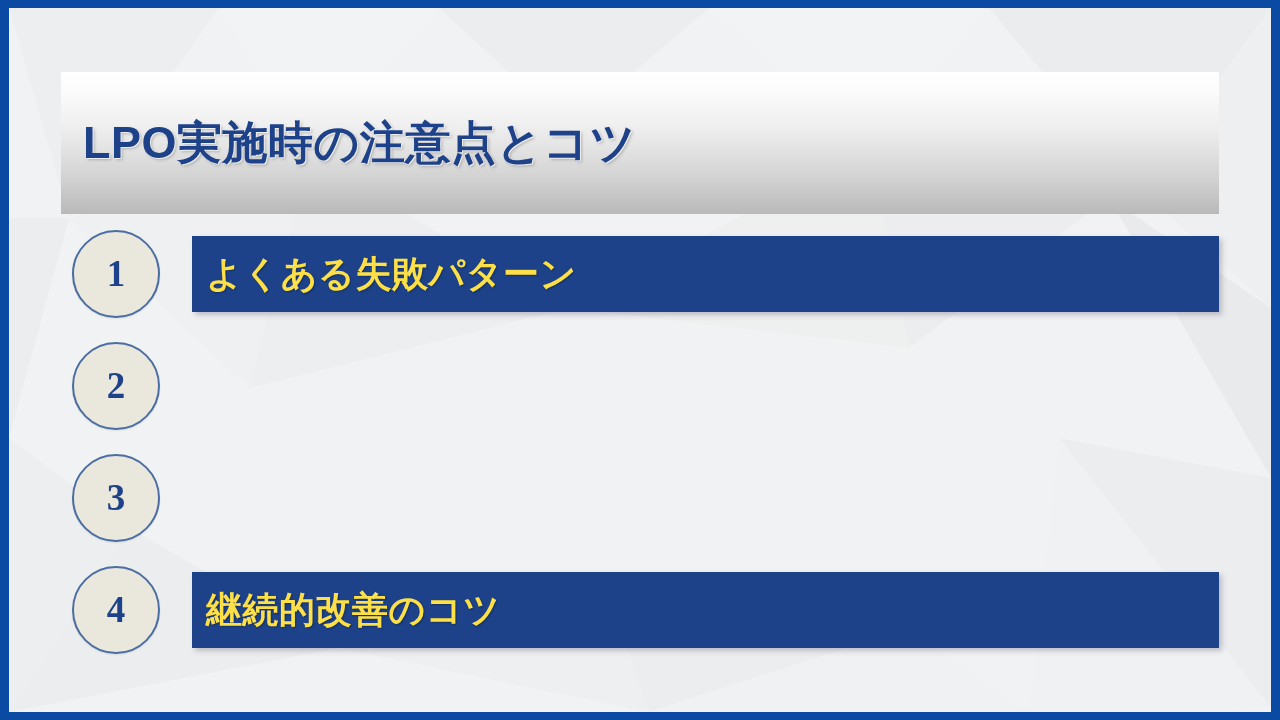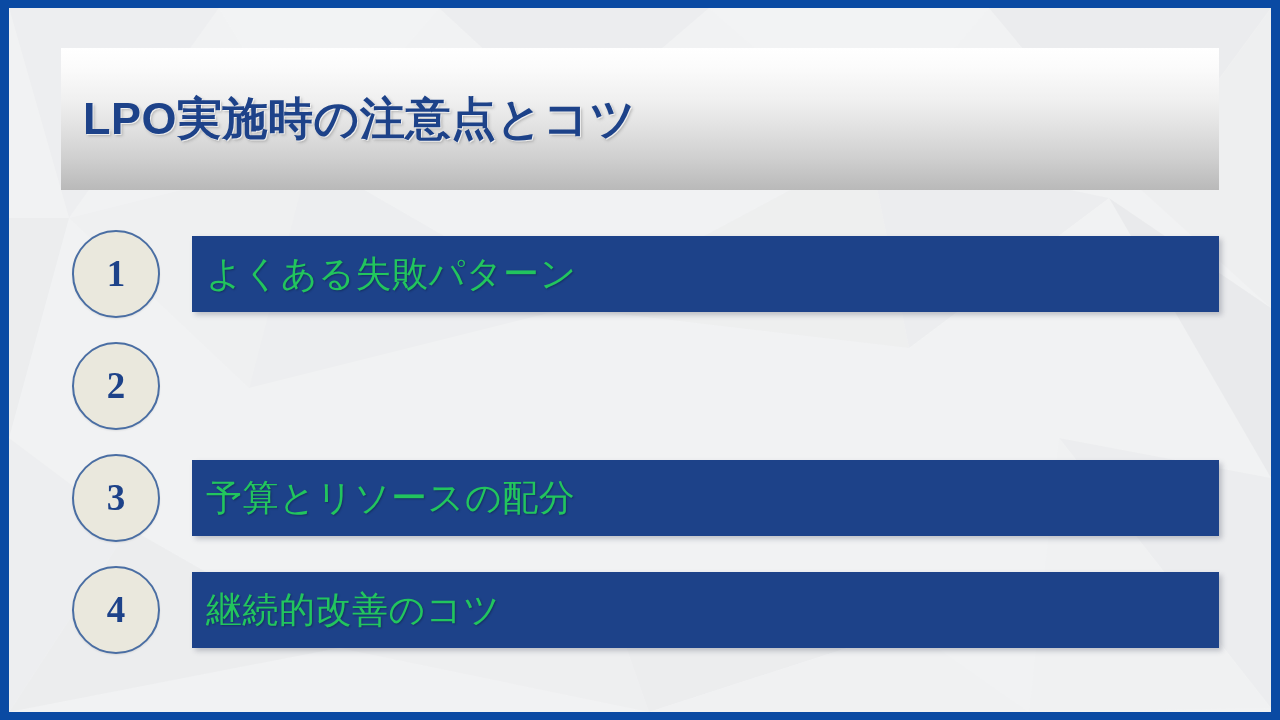--- a/index.html
+++ b/index.html
@@ -30,21 +30,21 @@
   #poly-bg {
     position:absolute;
     left:0; top:0;
     width:100%; height:100%;
     display:block;
   }
 
   
   #title-band {
     position:absolute;
-    left:52px; top:40px;
+    left:52px; top:64px;
     width:1158px; height:142px;
     background:linear-gradient(to bottom,
         #ffffff 0%,
         #fbfbfb 14%,
         #efefef 38%,
         #e0e0e0 58%,
         #cfcfcf 78%,
         #b9b9b9 100%);
     z-index:3;
   }
@@ -106,23 +106,23 @@
     left:183px;
     width:1027px;
     height:76px;
     background:#1d4289;
     box-shadow:3px 3px 5px rgba(60,70,90,0.28);
     display:flex;
     align-items:center;
   }
 
   .bar-label {
-    color:#22c55e;
+    color:#fde047;
     font-size:36px;
-    font-weight:normal;
+    font-weight:bold;
     letter-spacing:0.5px;
     margin-left:14px;
     white-space:nowrap;
     text-shadow:1px 1px 2px rgba(0,0,0,0.28);
   }
 </style>
 </head>
 <body>
 
 <div id="slide">
@@ -172,23 +172,20 @@
       <div class="row" style="top:340px;">
         <div class="num-circle">
           <span>2</span>
         </div>
       </div>
 
       <div class="row" style="top:452px;">
         <div class="num-circle">
           <span>3</span>
         </div>
-        <div class="bar">
-          <div class="bar-label">予算とリソースの配分</div>
-        </div>
       </div>
 
       <div class="row" style="top:564px;">
         <div class="num-circle">
           <span>4</span>
         </div>
         <div class="bar">
           <div class="bar-label">継続的改善のコツ</div>
         </div>
       </div>

